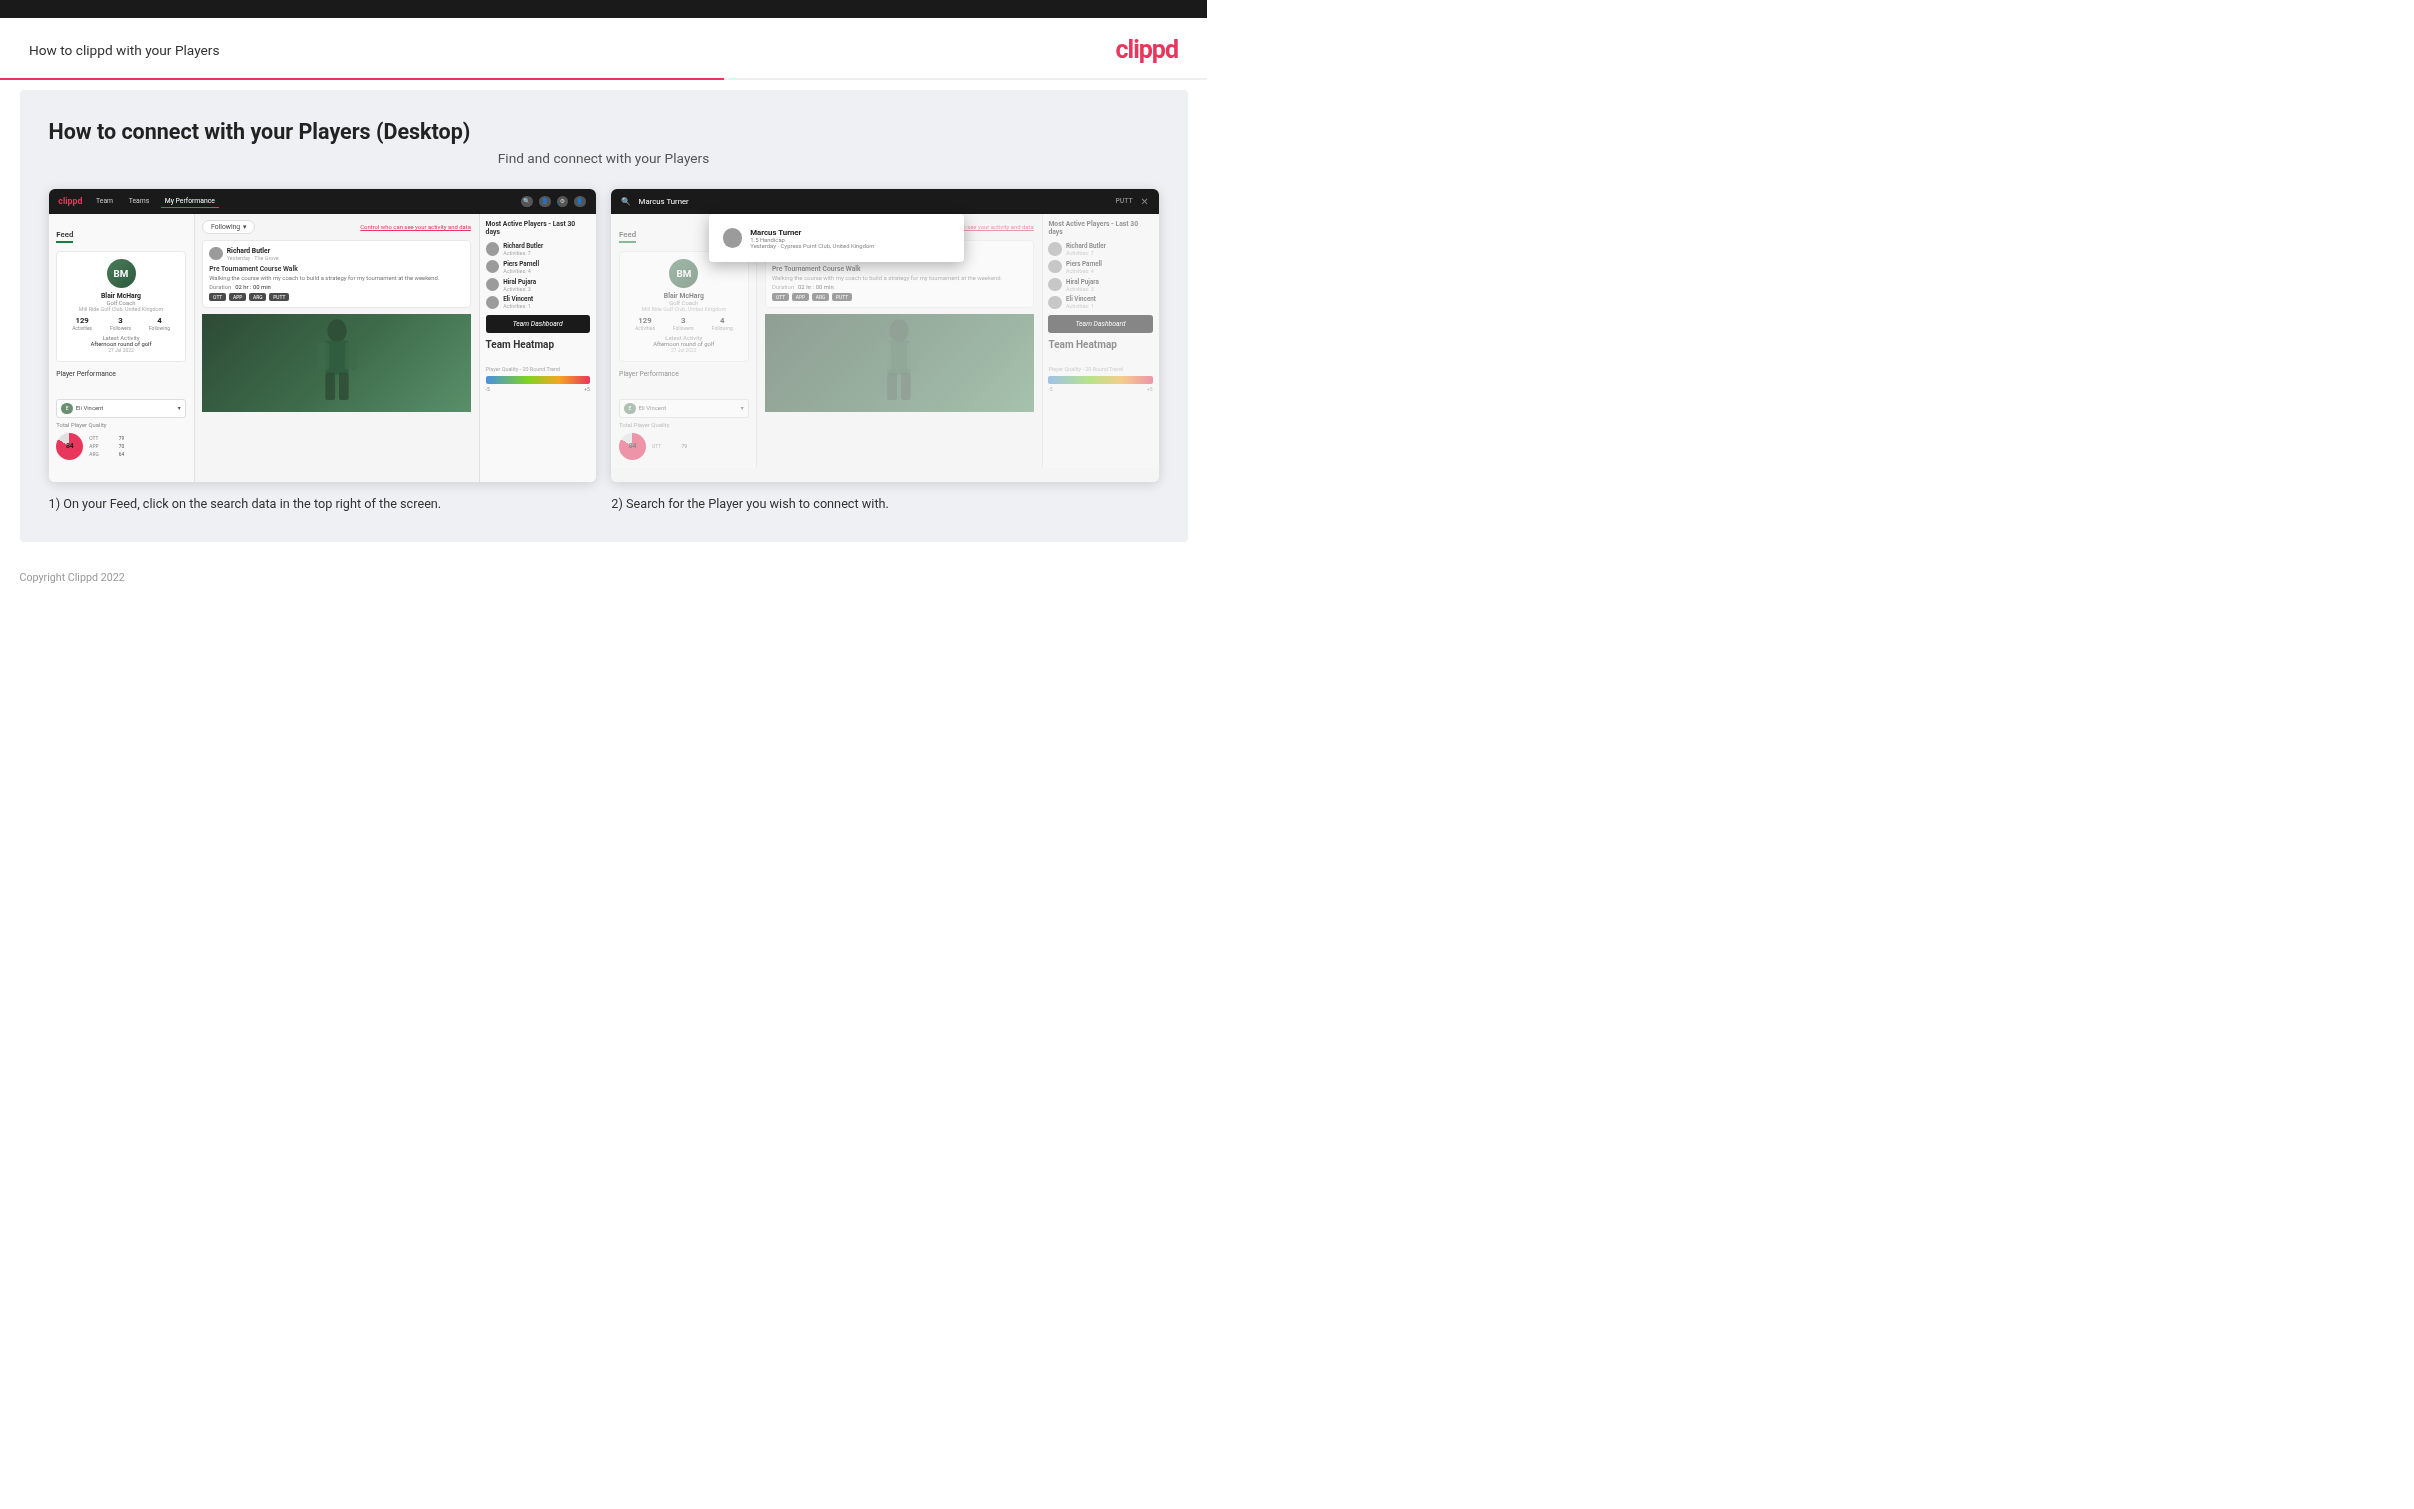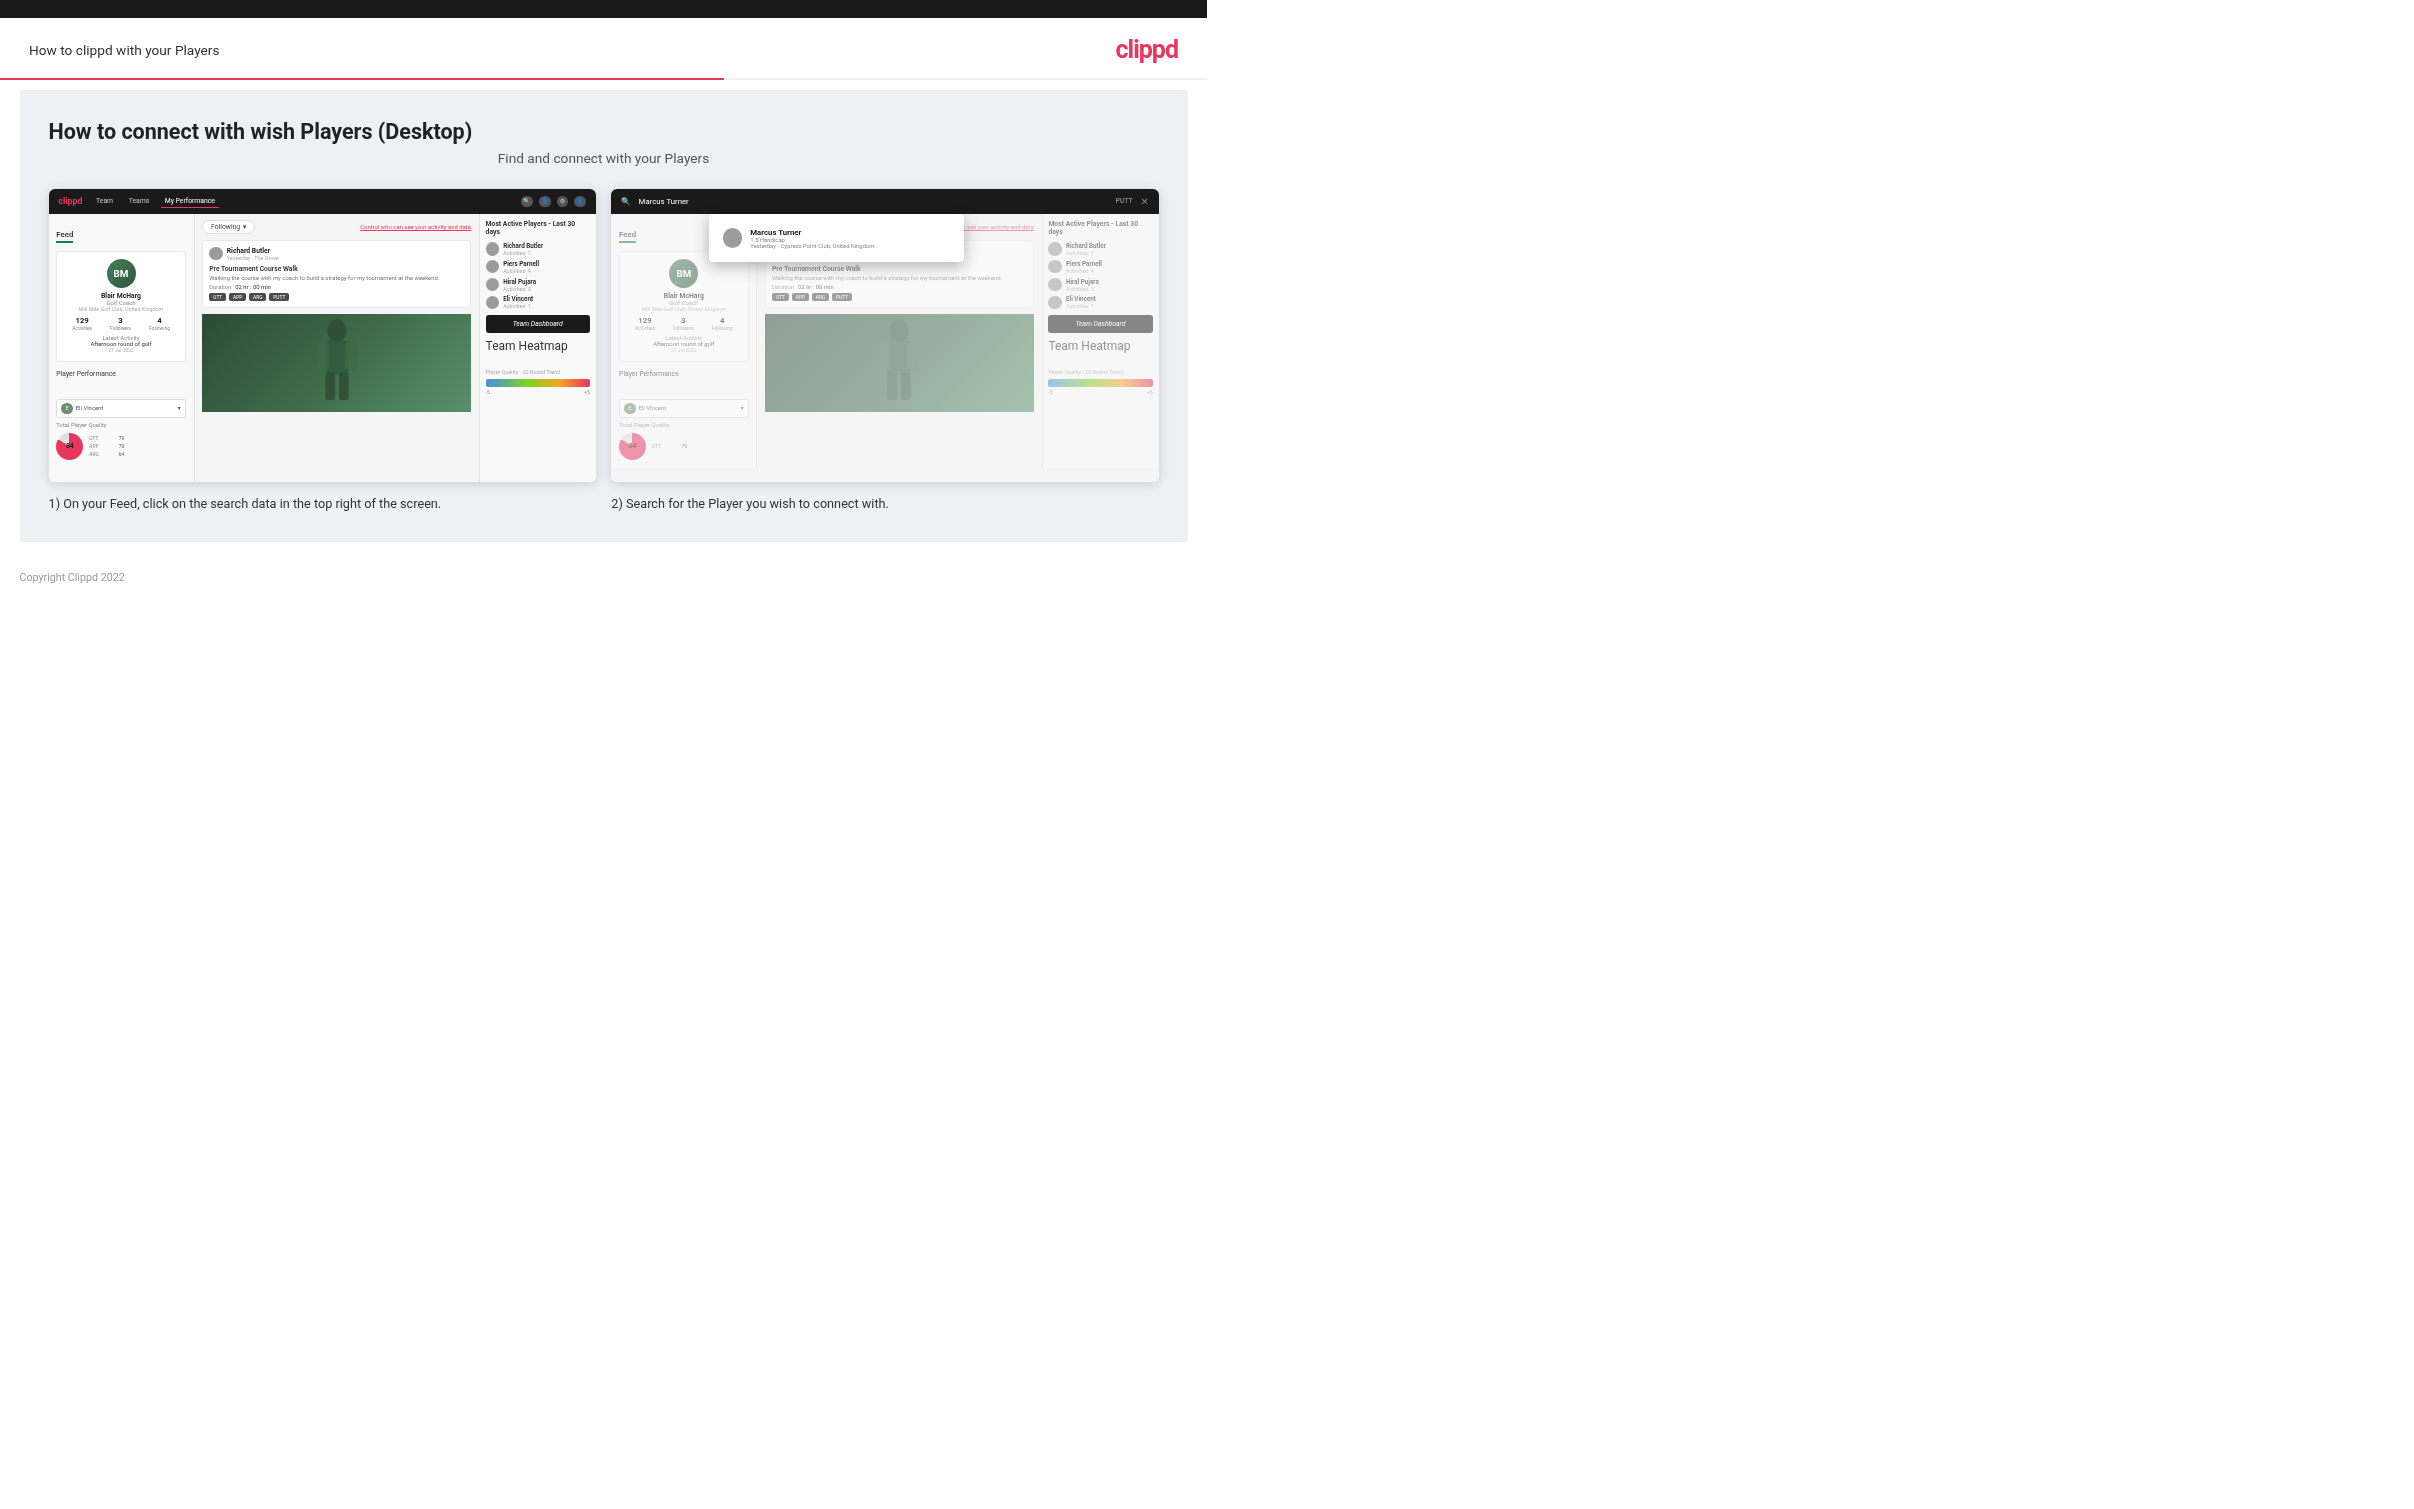--- a/index.html
+++ b/index.html
@@ -489,22 +489,22 @@
       color: #fff;
       font-size: 6.8px;
       padding: 4.9px 7.8px;
       border-radius: 2.9px;
       text-align: center;
       margin: 5.9px 0;
       font-style: italic;
     }
 
     .heatmap-title {
-      font-size: 12px;
-      font-weight: 400;
+      font-size: 10px;
+      font-weight: 700;
       color: #333;
       margin-bottom: 16px;
     }
 
     .heatmap-subtitle {
       font-size: 5.4px;
       color: #aaa;
       margin-bottom: 3.9px;
     }
 
@@ -660,21 +660,21 @@
 <div class="top-bar"></div>
 
 <div class="header">
   <span class="header-title">How to clippd with your Players</span>
   <span class="logo">clippd</span>
 </div>
 
 <div class="header-divider"></div>
 
 <div class="main-content">
-  <h1 class="main-heading">How to connect with wish Players (Desktop)</h1>
+  <h1 class="main-heading">How to connect with your Players (Desktop)</h1>
   <p class="main-subheading">Find and connect with your Players</p>
 
   <div class="screenshots-row">
 
     <div class="screenshot-panel">
       <div class="screenshot-frame">
         <div class="app-mockup">
 
           <div class="app-nav">
             <span class="app-nav-logo">clippd</span>

